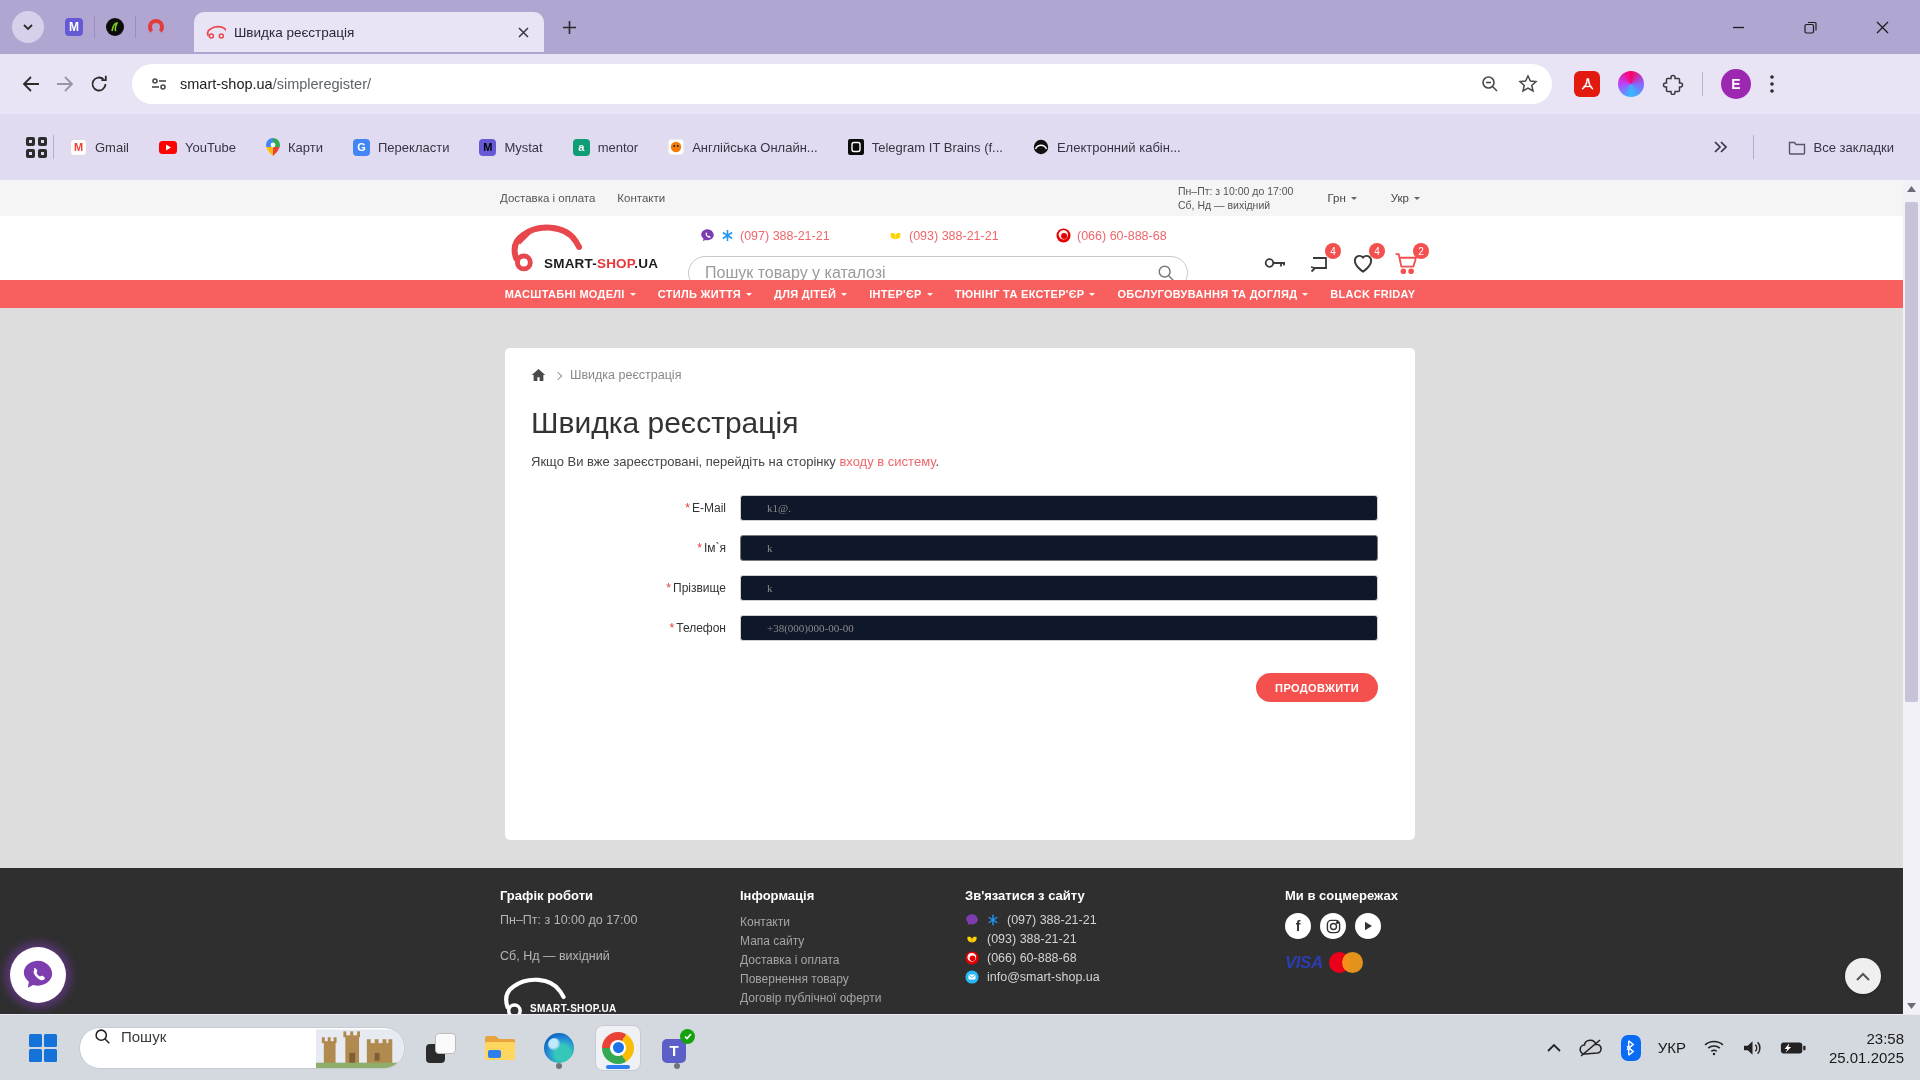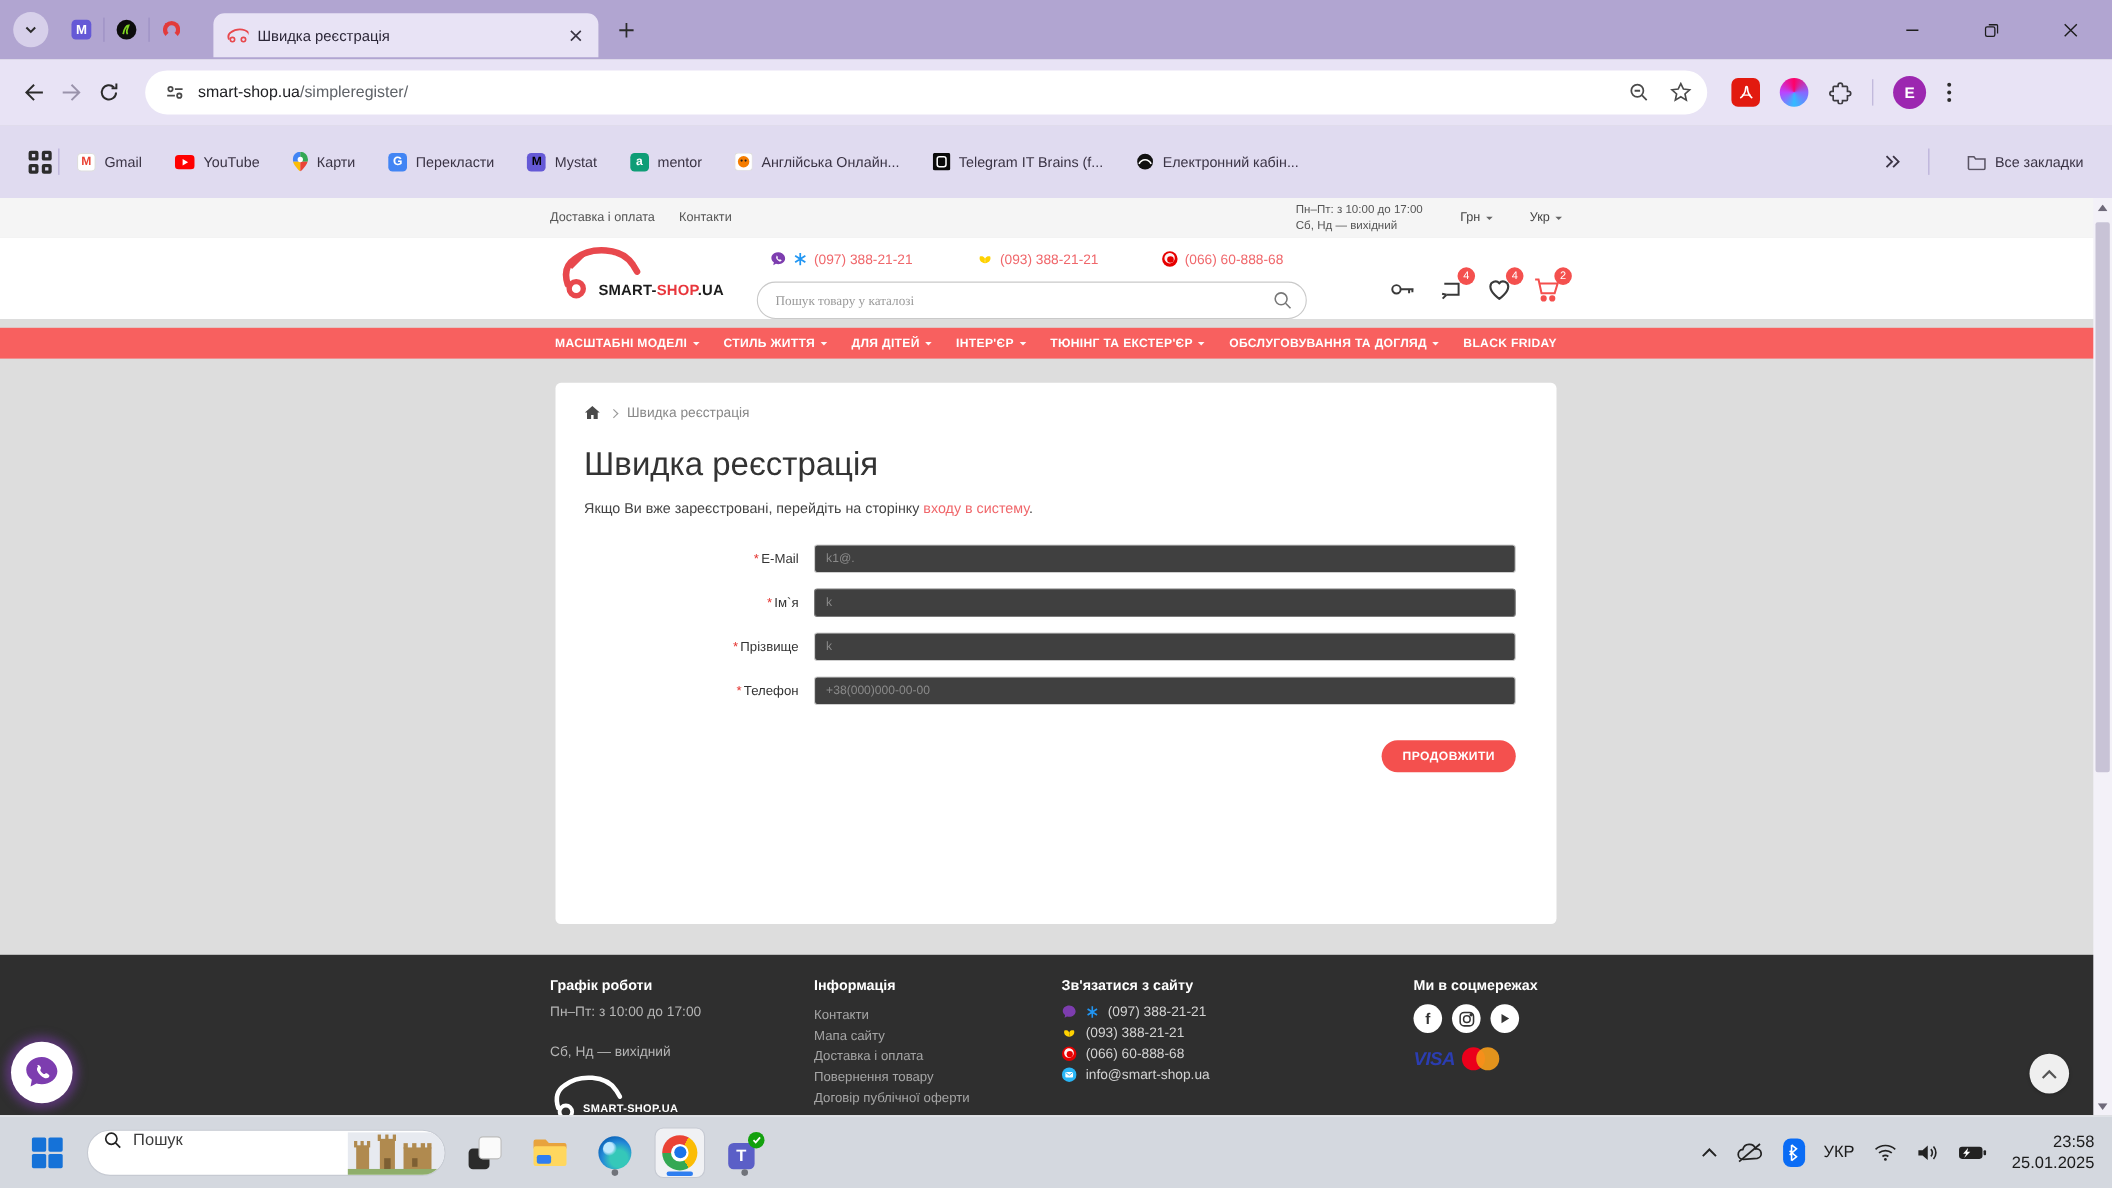--- a/index.html
+++ b/index.html
@@ -75,50 +75,50 @@
   .caret-dk{width:0;height:0;border:3.5px solid transparent;border-top-color:#666;margin:3px 0 0 5px}
 
   .header{position:absolute;left:0;top:36px;width:100%;height:74px;background:#fff}
   .logo{position:absolute;left:8px;top:4px;width:160px;height:64px}
   .logo .cartxt{position:absolute;left:36px;top:36px;font-size:13.5px;font-weight:bold;color:#1c1c1c;letter-spacing:.2px}
   .logo .cartxt .red{color:#e8363c}
   .phones{position:absolute;left:0;top:12px;width:100%;height:20px}
   .phone{position:absolute;display:flex;align-items:center;gap:6px;font-size:12.5px;color:#f0676b}
   .srch{position:absolute;left:188px;top:40px;width:500px;height:34px;border:1px solid #c9c9c9;border-radius:18px;
     background:#fff;display:flex;align-items:center;padding:0 12px 0 16px}
-  .srch input{flex:1;border:none;outline:none;font-size:12px;color:#0f766e;font-family:Liberation Serif, serif;background:transparent}
+  .srch input{flex:1;border:none;outline:none;font-size:16px;color:#0f766e;font-family:Liberation Sans, sans-serif;background:transparent}
   .srch input::placeholder{color:#9a9a9a}
   .hdr-icons{position:absolute;right:0;top:34px;display:flex;align-items:flex-start;gap:18px}
   .hicon{position:relative;width:26px;height:26px}
   .badge{position:absolute;top:-7px;right:-9px;min-width:16px;height:16px;border-radius:8px;background:#f4504e;
     color:#fff;font-size:10px;display:flex;align-items:center;justify-content:center;padding:0 4px}
 
-  .mainnav{position:absolute;left:0;top:118px;width:100%;height:28px;background:#f8605f}
+  .mainnav{position:absolute;left:0;top:100px;width:100%;height:28px;background:#f8605f}
   .mainnav .wrap{display:flex;align-items:center;justify-content:center;gap:22px}
   .nav-item{font-size:11px;font-weight:bold;color:#fff;letter-spacing:.3px;display:flex;align-items:center;
     white-space:nowrap;cursor:pointer;height:28px}
   .nav-item.drop::after{content:"";border:3px solid transparent;border-top-color:rgba(255,255,255,.95);
     margin:4px 0 0 5px}
 
   .main{position:absolute;left:0;top:138px;width:100%;height:550px}
   .card{width:910px;height:492px;background:#fff;border-radius:5px;margin:30px auto 0;position:relative;
     padding:20px 26px}
   .crumbs{display:flex;align-items:center;gap:9px}
   .crumb-sep{width:6px;height:6px;border-right:1.5px solid #999;border-bottom:1.5px solid #999;
     transform:rotate(-45deg);margin-top:1px}
   .crumb-label{font-size:12.5px;color:#888}
   .pg-title{margin-top:24px;font-size:30px;font-weight:500;color:#333}
   .intro{margin-top:14px;font-size:13px;color:#444}
   .intro a{color:#f0676b;text-decoration:none;cursor:pointer}
   .form{margin-top:26px}
   .frow{display:grid;grid-template-columns:209px 638px;align-items:center;margin-bottom:14px}
   .flabel{text-align:right;padding-right:14px;font-size:12px;color:#333}
   .flabel .req{color:#e53935;margin-right:2px}
-  .finput{height:26px;border:1px solid #cfcfcf;border-radius:3px;padding:0 10px;font-size:11px;color:#8a8a8a;
-    font-family:Liberation Sans, sans-serif;outline:none;width:100%;background:#404040}
+  .finput{height:26px;border:1px solid #cfcfcf;border-radius:3px;padding:0 26px;font-size:11px;color:#8a8a8a;
+    font-family:Liberation Serif, serif;outline:none;width:100%;background:#0f172a}
   .finput.focused{border:1.5px solid #7a7a7a}
   .btnrow{display:flex;justify-content:flex-end;padding-right:11px;margin-top:32px}
   .btn-continue{background:#f4504e;color:#fff;border:none;border-radius:15px;height:29px;padding:0 19px;
     font-size:11px;font-weight:bold;letter-spacing:.4px;font-family:"Liberation Sans",sans-serif;cursor:pointer}
 
   
   .footer{position:absolute;left:0;bottom:0;width:100%;height:146px;background:#2f2f2f;overflow:hidden}
   .footer .wrap{display:grid;grid-template-columns:240px 225px 320px 1fr;padding-top:20px}
   .ftitle{font-size:13px;font-weight:bold;color:#fff;margin-bottom:10px}
   .ftext{font-size:12.5px;color:#b5b5b5}

